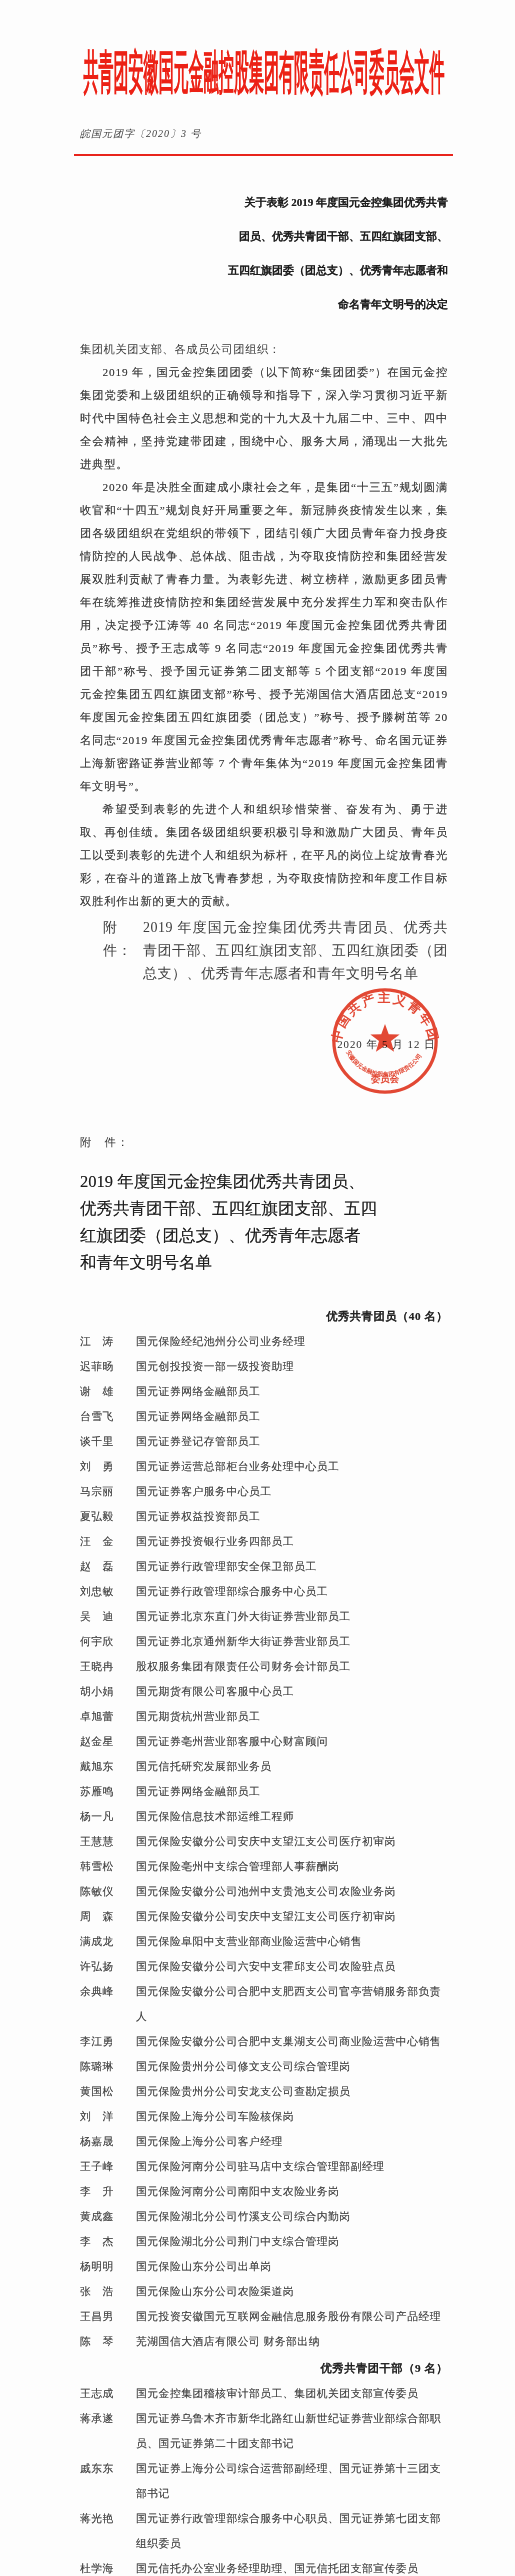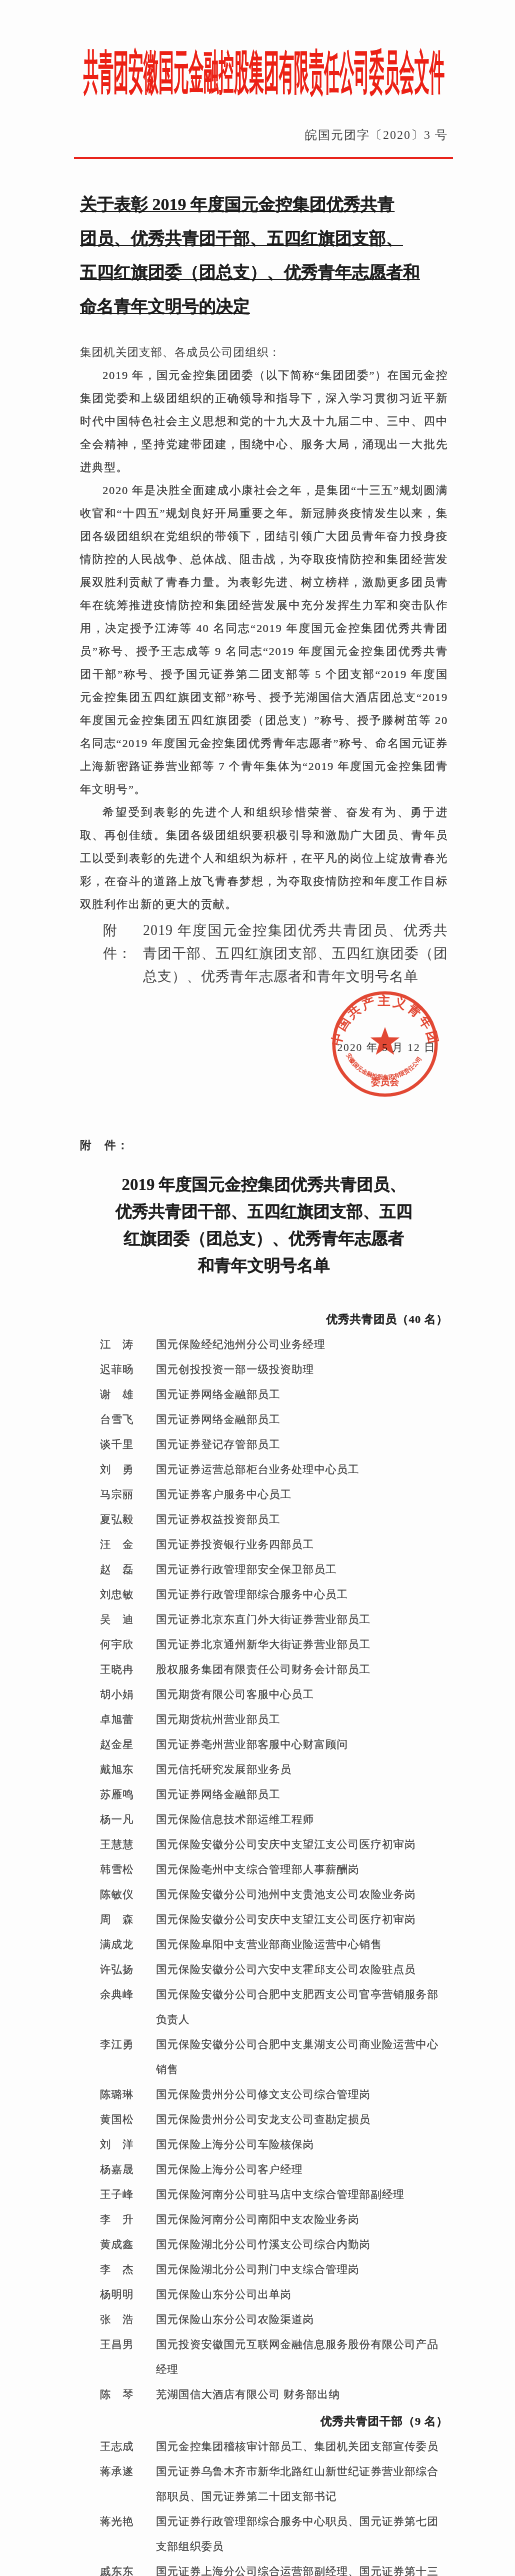--- a/index.html
+++ b/index.html
@@ -21,35 +21,35 @@
   .red-header span{
     display:inline-block;
     white-space:nowrap;
     font-size:43px;font-weight:bold;color:#ec2115;
     transform:scaleX(0.35) scaleY(1.08);
     transform-origin:center center;
     text-shadow:0 0 0.5px rgba(236,33,21,.6);
   }
   .doc-number{
     margin-top:26px;
-    text-align:right;
-    font-size:12px;color:#3a3a3a;
+    text-align:left;
+    font-size:10px;color:#3a3a3a;
     letter-spacing:1px;
+    font-style:italic;
   }
   .red-rule{
     margin-top:13.4px;
     margin-left:-6.2px;margin-right:-5.2px;
     height:2.1px;background:#e8241c;
   }
   .doc-title{
     margin:29px 0 0 0;
-    font-size:17px;font-weight:bold;color:#1d1d1d;
-    text-align:left;line-height:34px;
+    font-size:11px;font-weight:bold;color:#1d1d1d;
+    text-align:right;line-height:34px;
     text-shadow:0 0 0.3px rgba(0,0,0,.55);
-    text-decoration:underline;
   }
   .salutation{
     margin-top:16.5px;
     font-size:11.3px;line-height:23px;color:#3a3a3a;
     letter-spacing:0.5px;
   }
   .body-para{
     margin:0;
     font-size:11.3px;line-height:23px;color:#3c3c3c;
     letter-spacing:0.8px;
@@ -75,44 +75,43 @@
     z-index:2;
   }
   .sign-date{
     position:absolute;left:242px;top:53px;width:129px;
     text-align:center;
     font-size:10.8px;color:#2e2e2e;letter-spacing:1px;
     z-index:1;
   }
   .att-label{
     margin-top:8.2px;
-    font-size:11.3px;font-weight:bold;color:#333;
+    font-size:11.3px;font-weight:normal;color:#333;
     letter-spacing:1px;
   }
   .att-title{
     margin-top:17.5px;
-    font-size:16.5px;font-weight:bold;color:#1d1d1d;
-    text-align:center;line-height:27px;
+    font-size:16.5px;font-weight:normal;color:#1d1d1d;
+    text-align:left;line-height:27px;
     text-shadow:0 0 0.3px rgba(0,0,0,.5);
   }
   .sections{margin-top:27px;padding-bottom:62px;}
   .section-heading{
     font-size:11.3px;font-weight:bold;color:#242424;
     line-height:26px;
     margin-top:1px;
     letter-spacing:0.5px;
     text-shadow:0 0 0.3px rgba(0,0,0,.5);
     text-align:right;
   }
   .entry{
     display:flex;
     font-size:10.8px;line-height:25px;color:#444;
     letter-spacing:0.5px;
     text-shadow:0 0 0.3px rgba(70,70,70,.55);
-    margin-left:20px;
   }
   .entry-name{flex:0 0 56px;}
   .entry-title{flex:1;text-align:left;}
 </style>
 </head>
 <body>
 
 <div class="page">
 
   <div class="red-header">
@@ -380,30 +379,30 @@
     <span class="entry-name">王志成</span>
     <span class="entry-title">国元金控集团稽核审计部员工、集团机关团支部宣传委员</span>
   </div>
 
   <div class="entry">
     <span class="entry-name">蒋承遂</span>
     <span class="entry-title">国元证券乌鲁木齐市新华北路红山新世纪证券营业部综合部职员、国元证券第二十团支部书记</span>
   </div>
 
   <div class="entry">
+    <span class="entry-name">戚东东</span>
+    <span class="entry-title">国元证券上海分公司综合运营部副经理、国元证券第十三团支部书记</span>
+  </div>
+
+  <div class="entry">
     <span class="entry-name">蒋光艳</span>
     <span class="entry-title">国元证券行政管理部综合服务中心职员、国元证券第七团支部组织委员</span>
   </div>
 
   <div class="entry">
-    <span class="entry-name">戚东东</span>
-    <span class="entry-title">国元证券上海分公司综合运营部副经理、国元证券第十三团支部书记</span>
-  </div>
-
-  <div class="entry">
     <span class="entry-name">杜学海</span>
     <span class="entry-title">国元信托办公室业务经理助理、国元信托团支部宣传委员</span>
   </div>
 
 </div>
   </div>
 
 </div>
 
 </div>

